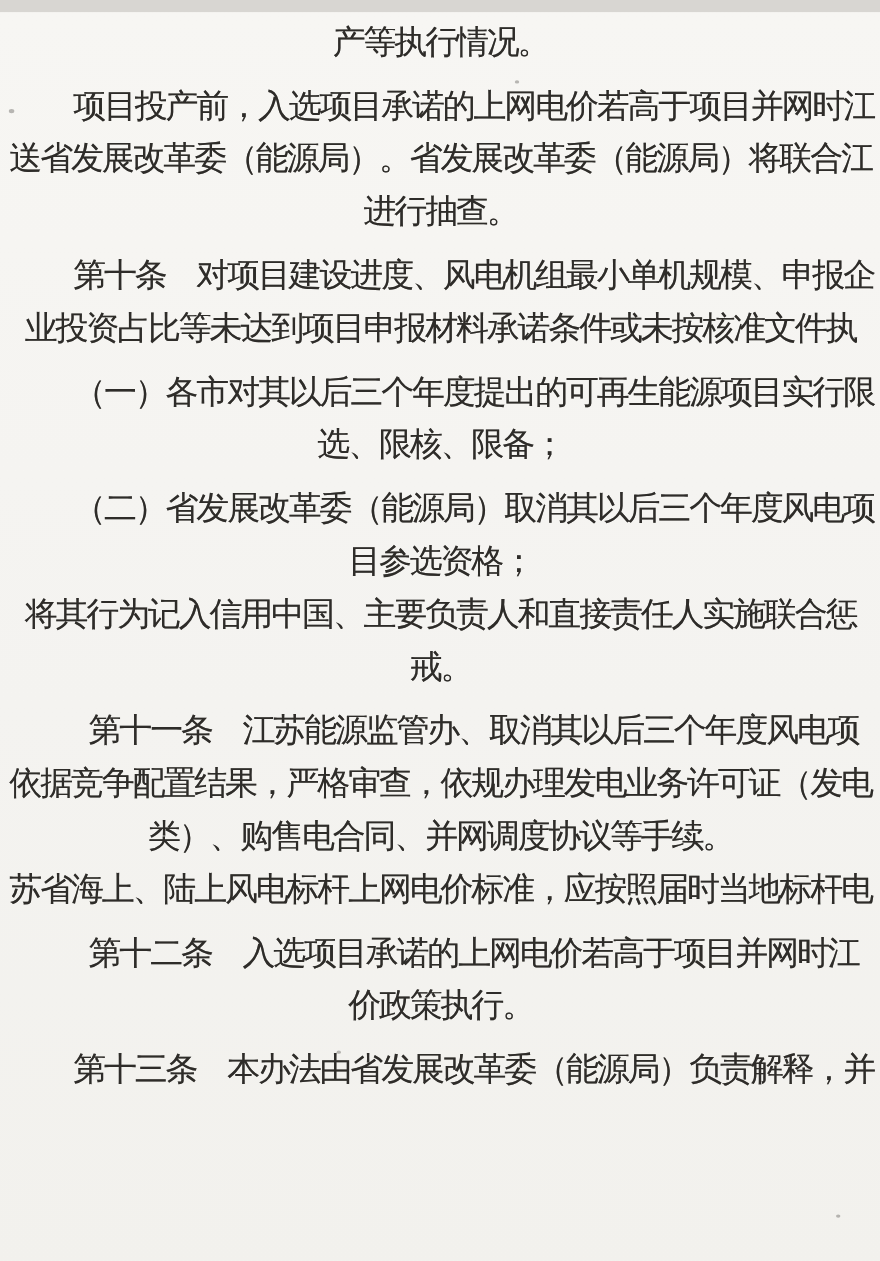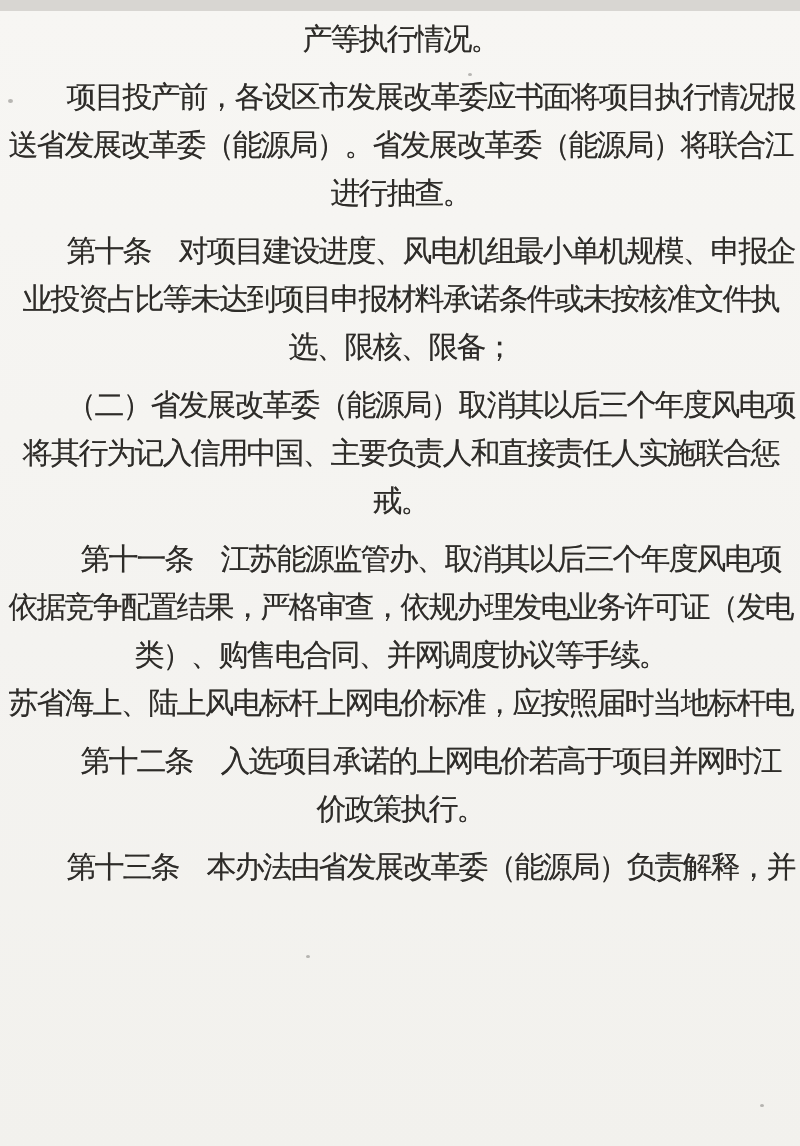--- a/index.html
+++ b/index.html
@@ -38,27 +38,29 @@
     position:absolute;left:0;right:0;bottom:0;height:3px;
     background:linear-gradient(180deg,rgba(90,88,84,.15),rgba(60,58,55,.45));
   }
 </style>
 </head>
 <body>
 
 <div class="page" style="color: rgb(46, 44, 41);">
   <div class="doc-body">
       <div class="line">产等执行情况。</div>
-      <div class="line para indent">项目投产前，各设区市发展改革委应书面将项目执行情况报</div>
+      <div class="line para indent">项目投产前，入选项目承诺的上网电价若高于项目并网时江</div>
       <div class="line">送省发展改革委（能源局）。省发展改革委（能源局）将联合江</div>
       <div class="line">进行抽查。</div>
       <div class="line para indent">第十条　对项目建设进度、风电机组最小单机规模、申报企</div>
       <div class="line">业投资占比等未达到项目申报材料承诺条件或未按核准文件执</div>
+      <div class="line para indent">（一）各市对其以后三个年度提出的可再生能源项目实行限</div>
       <div class="line">选、限核、限备；</div>
       <div class="line para indent">（二）省发展改革委（能源局）取消其以后三个年度风电项</div>
+      <div class="line">目参选资格；</div>
       <div class="line">将其行为记入信用中国、主要负责人和直接责任人实施联合惩</div>
       <div class="line">戒。</div>
       <div class="line para indent">第十一条　江苏能源监管办、取消其以后三个年度风电项</div>
       <div class="line">依据竞争配置结果，严格审查，依规办理发电业务许可证（发电</div>
       <div class="line">类）、购售电合同、并网调度协议等手续。</div>
       <div class="line">苏省海上、陆上风电标杆上网电价标准，应按照届时当地标杆电</div>
       <div class="line para indent">第十二条　入选项目承诺的上网电价若高于项目并网时江</div>
       <div class="line">价政策执行。</div>
       <div class="line para indent">第十三条　本办法由省发展改革委（能源局）负责解释，并</div>
     </div>

